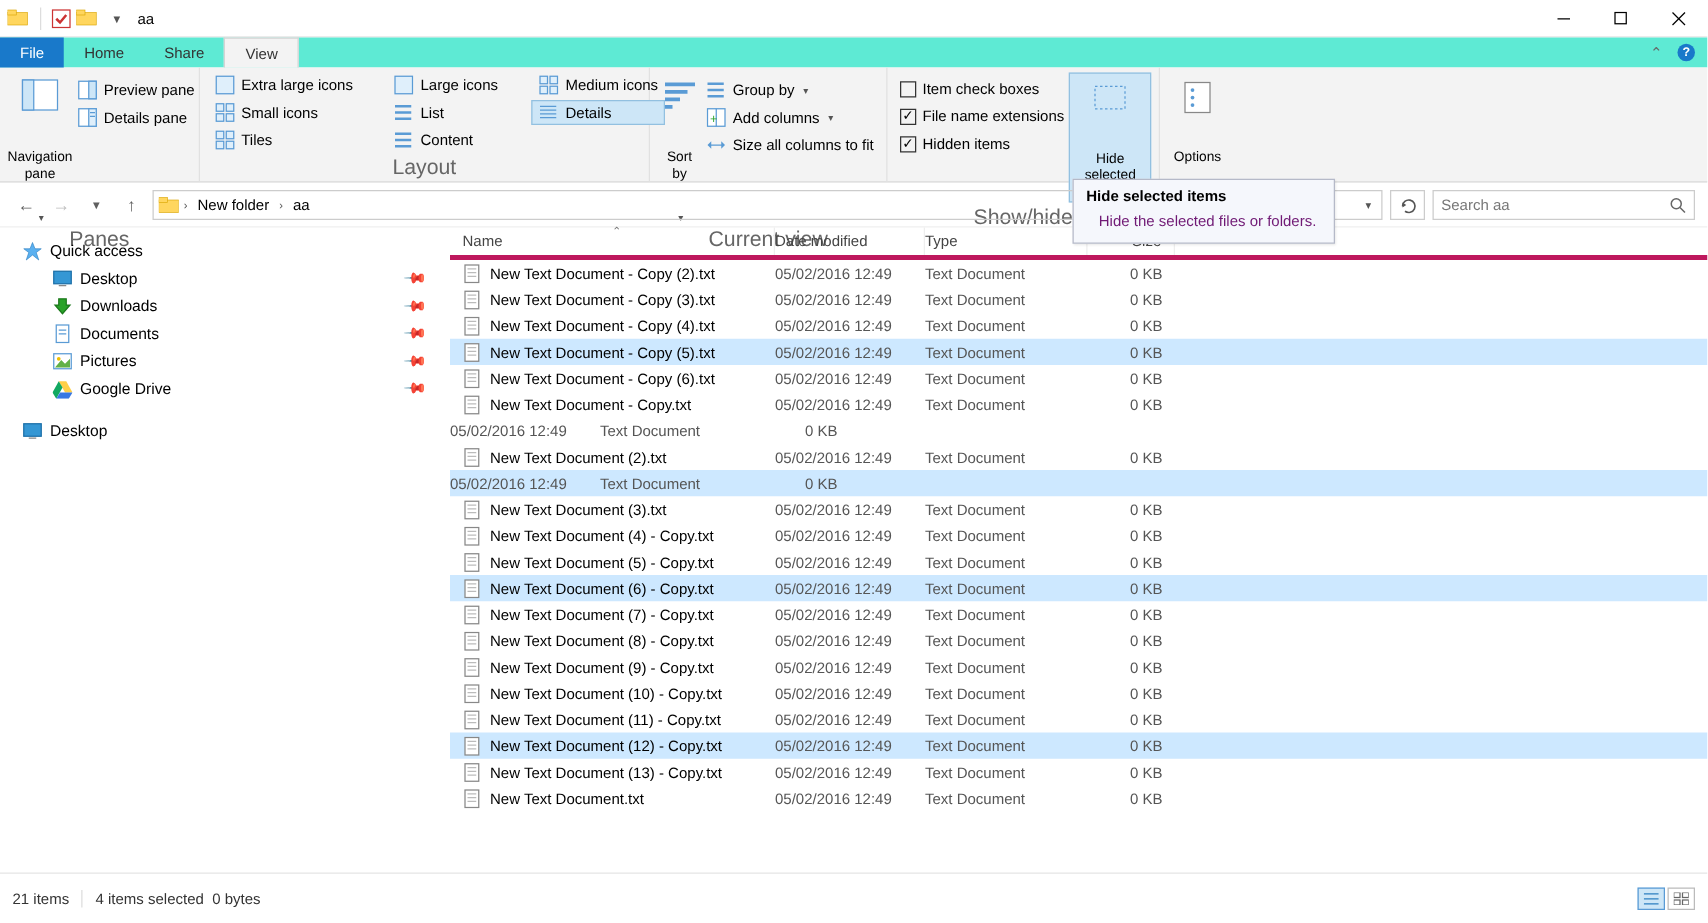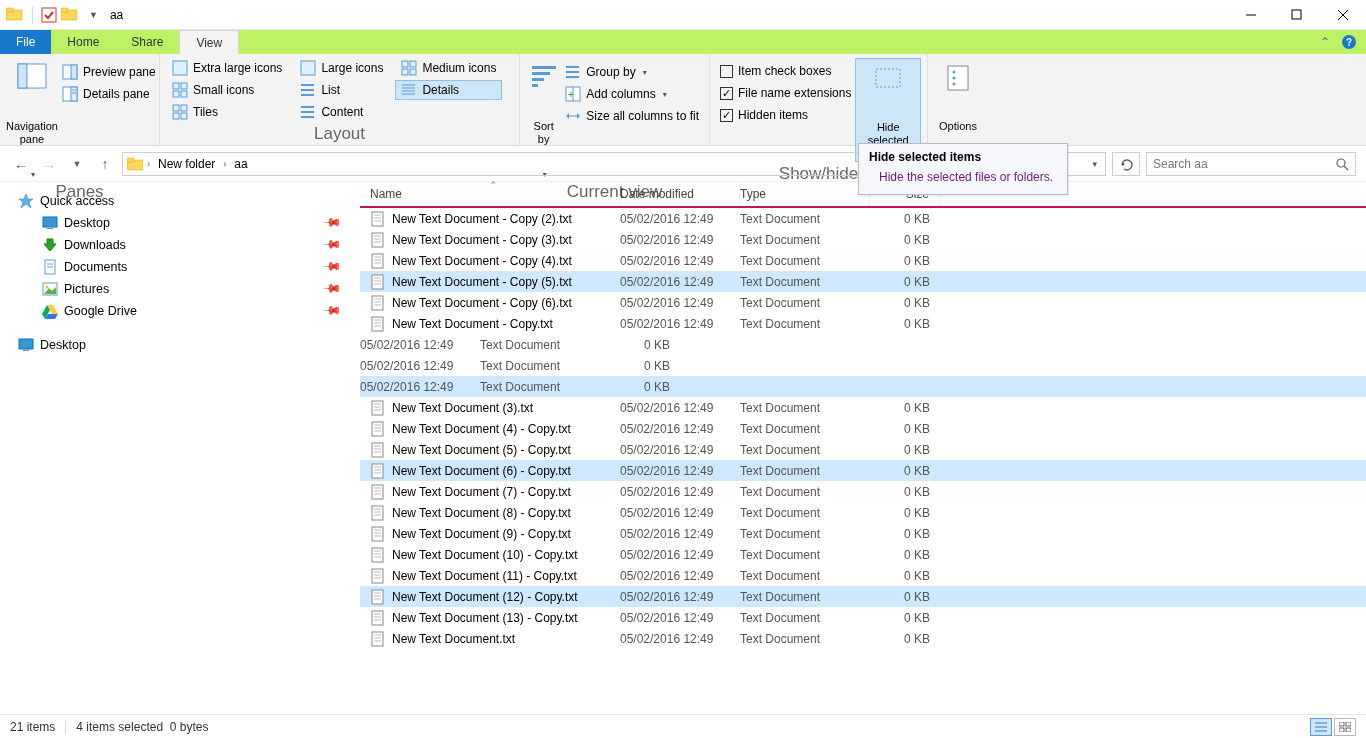--- a/index.html
+++ b/index.html
@@ -11,39 +11,39 @@
     .qat .folder-ico { width:18px; height:18px; }
     .qat .sep { width:1px; height:18px; background:#ddd; margin:0 4px; }
     .qat .prop-ico { width:16px; height:16px; }
     .qat .caret { font-size:9px; color:#555; padding:0 6px; }
     .title-text { padding-left:6px; font-size:12px; }
     .win-ctrls { margin-left:auto; display:flex; }
     .win-btn { width:46px; height:30px; display:flex; align-items:center; justify-content:center; }
     .win-btn svg { stroke:#000; stroke-width:1; fill:none; }
 
     
-    .ribbon-tabs { height:24px; display:flex; align-items:stretch; background:#bef264; }
+    .ribbon-tabs { height:24px; display:flex; align-items:stretch; background:#5eead4; }
     .ribbon-tab { padding:0 16px; display:flex; align-items:center; font-size:12px; color:#333; cursor:default; }
     .ribbon-tab.file { background:#1979ca; color:#fff; }
     .ribbon-tab.active { background:#f3f3f3; border:1px solid #d4d4d4; border-bottom:none; }
     .ribbon-right { margin-left:auto; display:flex; align-items:center; gap:12px; padding-right:10px; color:#666; }
     .help-icon { width:14px; height:14px; border-radius:50%; background:#1979ca; color:#fff; display:flex; align-items:center; justify-content:center; font-size:10px; font-weight:bold; }
 
     
     .ribbon { height:92px; background:#f3f3f3; border-bottom:1px solid #dadada; display:flex; }
     .rgroup { border-right:1px solid #e1e1e1; display:flex; flex-direction:column; }
     .rgroup-body { flex:1; display:flex; align-items:flex-start; padding:4px 6px 0 6px; }
     .rgroup-label { text-align:center; font-size:17px; color:#666; padding:2px 0 3px 0; }
     .big-btn { display:flex; flex-direction:column; align-items:center; justify-content:flex-start; width:60px; padding-top:4px; text-align:center; font-size:11px; line-height:1.2;gap:24px; }
     .big-btn .ico { width:32px; height:32px; margin-bottom:2px; }
     .small-row { display:flex; align-items:center; gap:5px; padding:2px 4px; font-size:12px; white-space:nowrap; }
     .small-row .ico { width:16px; height:16px; flex-shrink:0; }
     .check { width:13px; height:13px; border:1px solid #333; display:inline-flex; align-items:center; justify-content:center; font-size:11px; line-height:1; color:#000; }
     .col { display:flex; flex-direction:column; gap:2px; }
-    .layout-grid { display:grid; grid-template-columns:auto auto auto; gap:2px 6px; }
+    .layout-grid { display:grid; grid-template-columns:auto auto auto; gap:2px 21px; }
     .layout-item { display:flex; align-items:center; gap:5px; padding:2px 6px; font-size:12px; white-space:nowrap; }
     .layout-item.selected { background:#cde6f7; border:1px solid #92c0e0; padding:1px 5px; }
     .layout-item .ico { width:16px; height:16px; flex-shrink:0; }
     .hide-selected { background:#cde6f7; border:1px solid #92c0e0; width:76px; }
     .caret-sm { font-size:8px; color:#555; margin-left:2px; }
 
     
     .navbar { height:36px; display:flex; align-items:center; padding:0 10px; gap:6px; border-bottom:1px solid #f0f0f0; }
     .nav-arrow { width:22px; height:22px; display:flex; align-items:center; justify-content:center; color:#606060; font-size:14px; }
     .nav-arrow.disabled { color:#c0c0c0; }
@@ -56,37 +56,37 @@
 
     
     .body { display:flex; height:calc(738px - 30px - 24px - 92px - 36px - 24px); }
     .tree { width:360px; padding:8px 0 0 14px; font-size:12.5px; }
     .tree-item { display:flex; align-items:center; gap:6px; padding:3px 4px; position:relative; }
     .tree-item .ico { width:16px; height:16px; flex-shrink:0; }
     .tree-item.child { padding-left:28px; }
     .pin { position:absolute; right:20px; color:#777; font-size:12px; transform:rotate(45deg); }
     .tree-gap { height:12px; }
     .files { flex:1; position:relative; }
-    .file-header { display:flex; align-items:center; height:26px; border-bottom:2px solid #be185d; color:#444; font-size:12px; }
+    .file-header { display:flex; align-items:center; height:26px; border-bottom:4px solid #be185d; color:#444; font-size:12px; }
     .col-name { width:260px; padding-left:10px; position:relative;}
     .col-date { width:120px; }
     .col-type { width:130px; }
     .col-size { width:70px; text-align:right; padding-right:10px; }
     .hdr-cell { border-right:1px solid #eee; height:100%; display:flex; align-items:center; }
     .sort-caret { position:absolute; left:50%; top:-2px; font-size:9px; color:#777; }
     .file-row { display:flex; align-items:center; height:21px; font-size:12px; }
     .file-row.selected { background:#cde8ff; }
     .file-row .col-name { display:flex; align-items:center; gap:6px; }
     .file-row .txt-ico { width:16px; height:16px; flex-shrink:0; }
     .file-row .col-date { color:#555; }
     .file-row .col-type { color:#555; }
     .file-row .col-size { color:#555; }
 
     
-    .statusbar { position:absolute; bottom:0; left:0; right:0; height:24px; border-top:1px solid #e5e5e5; display:flex; align-items:center; font-size:12px; padding:0 10px; color:#333; }
+    .statusbar { position:absolute; bottom:0; left:0; right:0; height:40px; border-top:1px solid #e5e5e5; display:flex; align-items:center; font-size:12px; padding:0 10px; color:#333; }
     .statusbar .sdiv { width:1px; height:14px; background:#ddd; margin:0 10px; }
     .status-right { margin-left:auto; display:flex; gap:2px; }
     .view-btn { width:22px; height:18px; border:1px solid #bbb; display:flex; align-items:center; justify-content:center; }
     .view-btn.active { background:#cde6f7; border-color:#5a9bd5; }
 
     
     .tooltip { position:absolute; left:858px; top:143px; width:210px; background:#f5f7fc; border:1px solid #b5b9c8; padding:6px 10px 10px 10px; font-size:12px; box-shadow:1px 1px 2px rgba(0,0,0,.1); }
     .tooltip .tt-title { font-weight:bold; margin-bottom:6px; }
     .tooltip .tt-body { color:#701a75; padding-left:10px; }
   </style>
@@ -558,20 +558,26 @@
           <div class="col-date">05/02/2016 12:49</div>
           <div class="col-type">Text Document</div>
           <div class="col-size">0 KB</div>
         </div>
         <div class="file-row">
           <div class="col-date">05/02/2016 12:49</div>
           <div class="col-type">Text Document</div>
           <div class="col-size">0 KB</div>
         </div>
         <div class="file-row">
+          <div class="col-name">
+            <svg class="txt-ico">
+              <use href="#txt-ico"></use>
+            </svg>
+            <span>New Text Document (2).txt</span>
+          </div>
           <div class="col-date">05/02/2016 12:49</div>
           <div class="col-type">Text Document</div>
           <div class="col-size">0 KB</div>
         </div>
         <div class="file-row selected">
           <div class="col-date">05/02/2016 12:49</div>
           <div class="col-type">Text Document</div>
           <div class="col-size">0 KB</div>
         </div>
         <div class="file-row">

